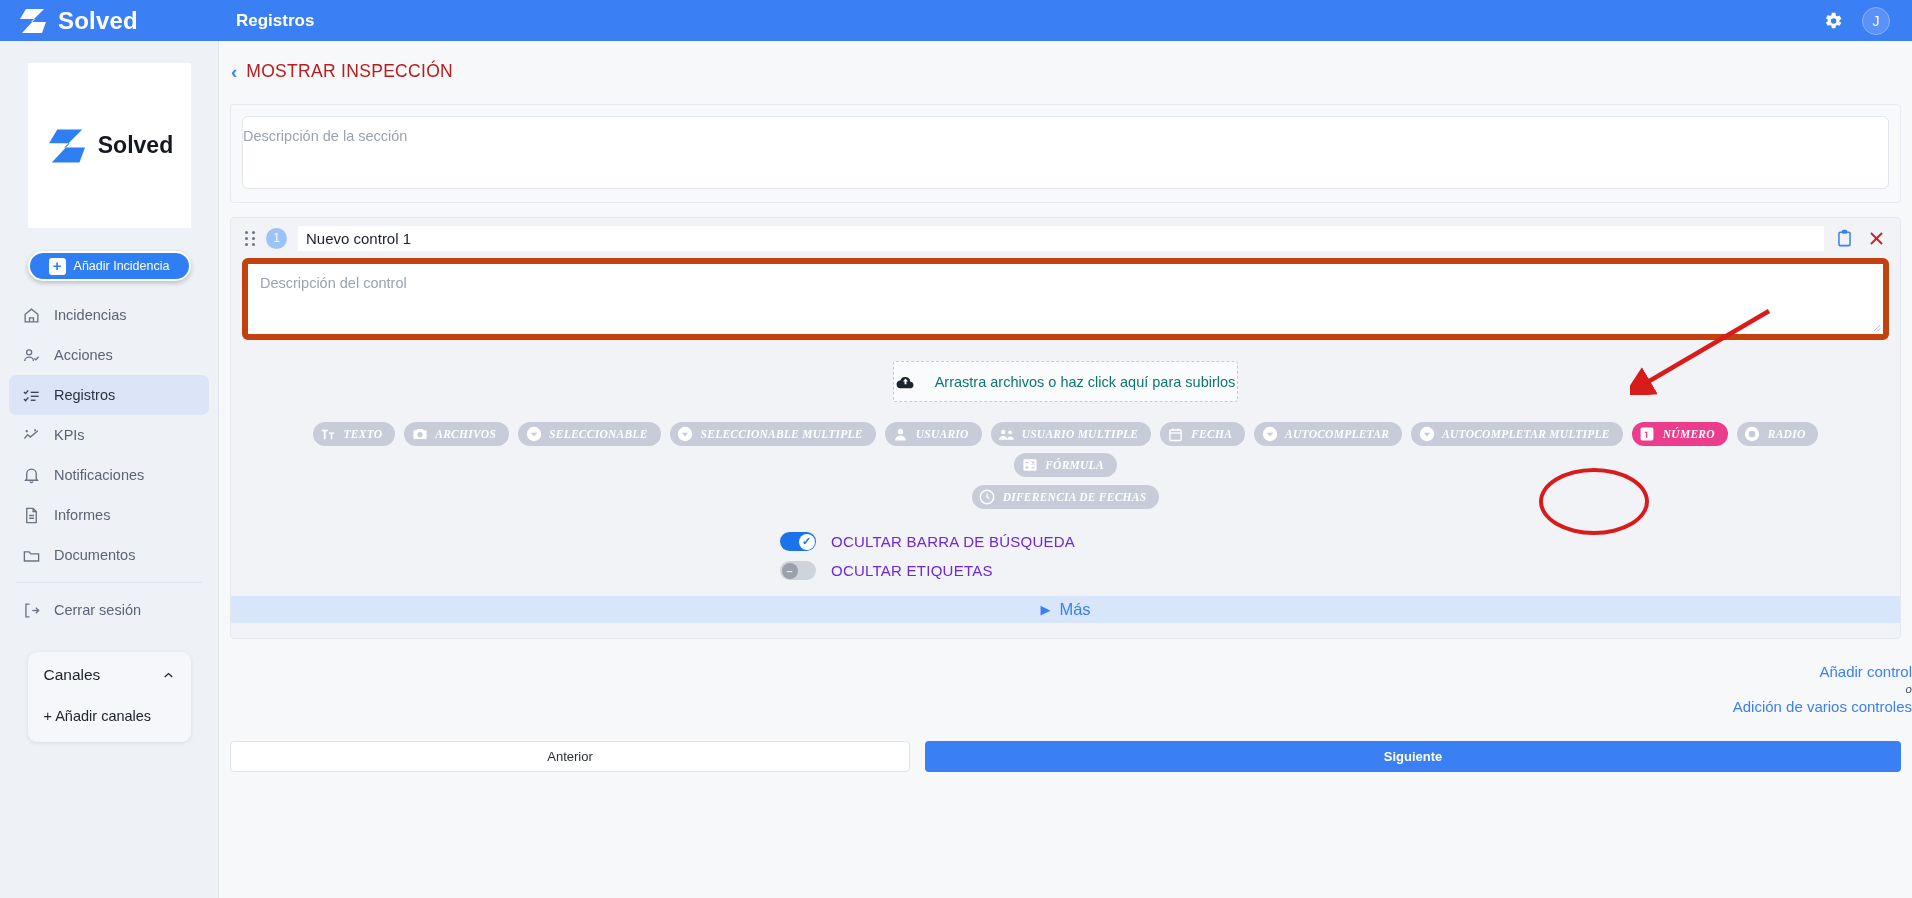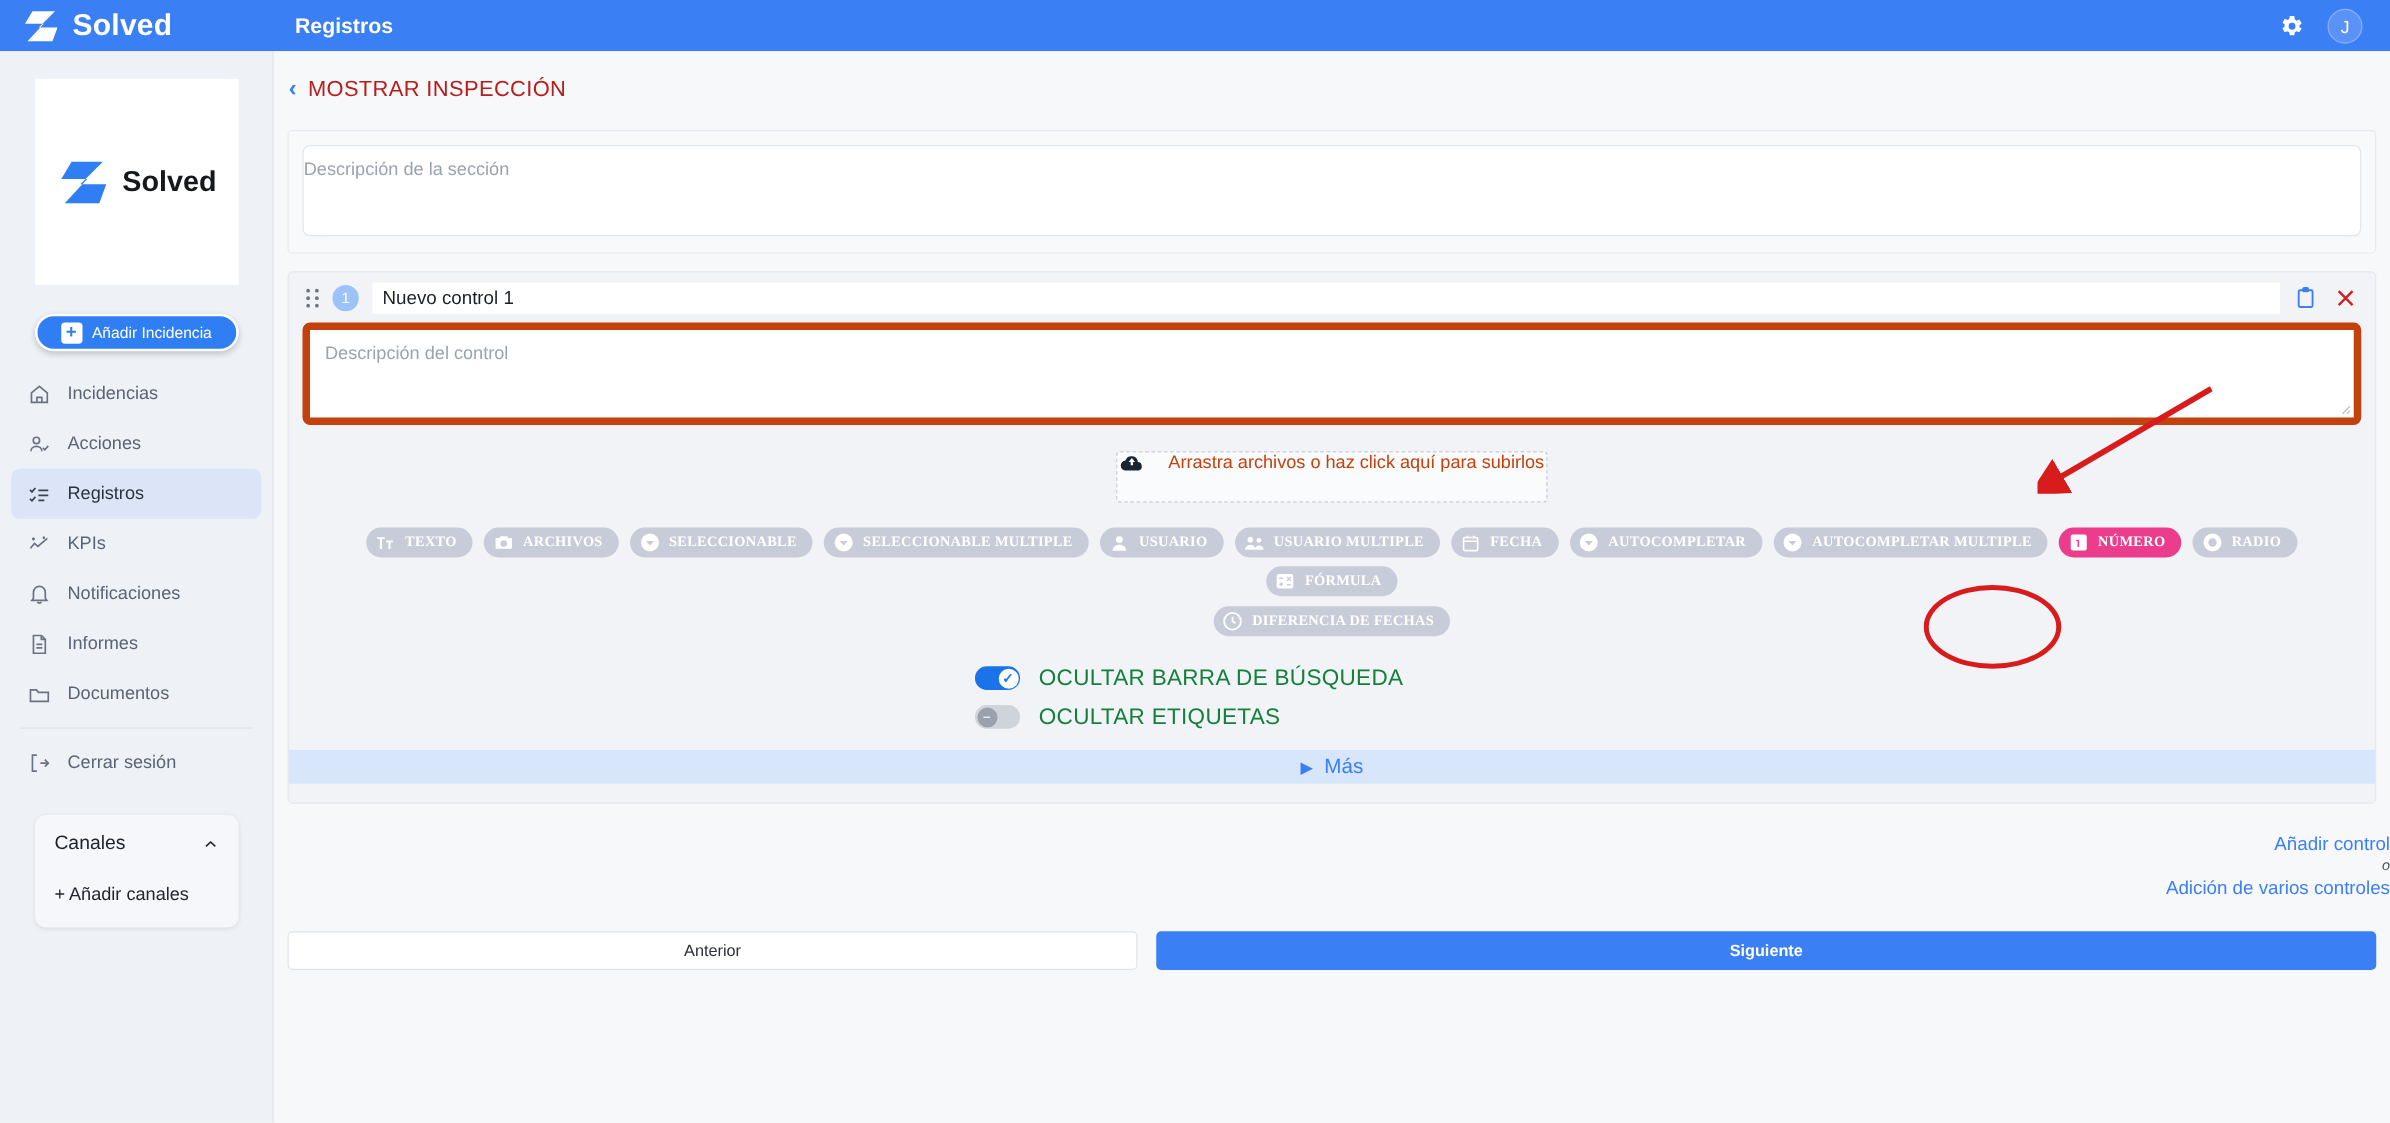--- a/index.html
+++ b/index.html
@@ -99,49 +99,50 @@
   .ctrl-desc {
     width:100%; height:82px; background:#fff; border:6px solid #c2410c;
     border-radius:6px; padding:11px 12px; color:#9aa2b1; font-size:14.5px;
     position:relative;
   }
   .resize-grip {
     position:absolute; right:2px; bottom:2px; width:10px; height:10px;
   }
   .dropzone {
     margin:21px auto 0; width:345px; height:41px; border:1px dashed #c3cad6;
-    border-radius:3px; background:#fafbfc; display:flex; 
-    justify-content:center; gap:20px; font-size:14.5px; color:#c2410c; cursor:pointer;
+    border-radius:3px; background:#fafbfc; display:flex; align-items:center;
+    justify-content:center; gap:20px; font-size:14.5px; color:#0f766e; cursor:pointer;
   }
   .chips { margin-top:20px; display:flex; flex-wrap:wrap; justify-content:center; gap:7px 9px; padding:0 60px; }
   .chip {
     height:24px; border-radius:13px; background:#c8ccd8; display:flex; align-items:center;
     gap:7px; padding:0 13px 0 7px; cursor:pointer;
   }
   .chip .lab {
     color:#fff; font-size:11.5px; font-weight:bold; letter-spacing:.25px;
     font-family:"Liberation Serif", serif;
+    font-style:italic;
   }
   .chip .ic { width:17px; height:17px; display:flex; align-items:center; justify-content:center; }
   .chip.selected { background:#eb3d8c; }
   .chip-row2 { margin-top:8px; display:flex; justify-content:center; }
   .toggles { margin-top:23px; padding-left:549px; display:flex; flex-direction:column; gap:10px; }
   .toggle-row { display:flex; align-items:center; gap:15px; }
   .sw { width:36px; height:19px; border-radius:11px; position:relative; }
   .sw.on { background:#1a73e8; }
   .sw.off { background:#cfd3da; }
   .sw .knob {
     position:absolute; top:1.5px; width:16px; height:16px; border-radius:50%;
     background:#fff; display:flex; align-items:center; justify-content:center;
     font-size:11px; font-weight:bold;
   }
   .sw.on .knob { right:1.5px; color:#1a73e8; }
   .sw.off .knob { left:1.5px; color:#8d93a0; background:#9aa0ac; }
   .sw.off .knob span { color:#e8eaee; }
-  .tgl-lab { font-size:18px; color:#15803d; letter-spacing:.25px; }
+  .tgl-lab { font-size:15px; color:#6d28d9; letter-spacing:.25px; }
   .more-bar {
     margin-top:16px; height:27px; background:#d7e6fb; display:flex;
     align-items:center; justify-content:center; gap:9px; cursor:pointer;
   }
   .more-bar .tri { color:#3b7ff5; font-size:13px; }
   .more-bar .mtxt { color:#3b7ff5; font-size:16.5px; }
   .addlinks { margin-top:24px; text-align:right; }
   .addlinks a { color:#3b7ff5; font-size:15px; text-decoration:none; cursor:pointer; display:block; }
   .addlinks .o { color:#4a5161; font-size:11.5px; font-style:italic; margin:3px 0; }
   .footer-btns { margin:26px 11px 0 11px; display:flex; gap:15px; }

